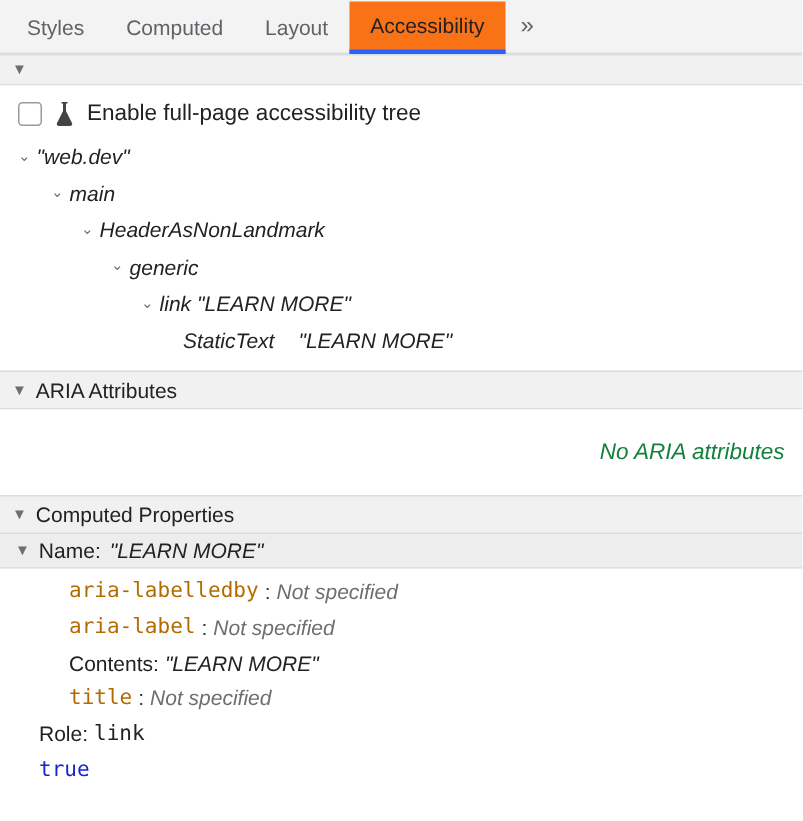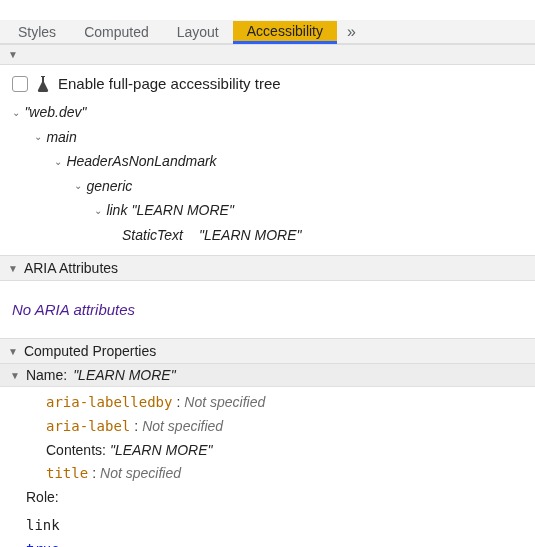--- a/index.html
+++ b/index.html
@@ -10,38 +10,37 @@
       width: 535px;
       height: 547px;
       background: #fff;
       overflow: hidden;
     }
     .tabbar {
       display: flex;
       align-items: center;
       border-bottom: 1px solid #ddd;
       background: #f3f3f3;
-      height: 24px;
+      height: 36px;
       padding: 0 4px;
-      margin-top: 20px;
     }
     .tab {
       padding: 0 14px;
       height: 100%;
       display: flex;
       align-items: center;
       color: #5f6368;
       cursor: pointer;
       font-size: 14px;
     }
     .tab.active {
       color: #202124;
       border-bottom: 3px solid #2962ff;
       margin-bottom: -1px;
-      background: #eab308;
+      background: #f97316;
     }
     .overflow {
       padding: 0 10px;
       color: #5f6368;
       font-size: 16px;
       cursor: pointer;
     }
     .section-header {
       background: #f1f1f1;
       border-top: 1px solid #ddd;
@@ -92,23 +91,23 @@
     }
     .role { font-style: italic; color: #222; }
     .name { font-style: italic; color: #222; }
     .indent-0 { padding-left: 0px; }
     .indent-1 { padding-left: 22px; }
     .indent-2 { padding-left: 42px; }
     .indent-3 { padding-left: 62px; }
     .indent-4 { padding-left: 82px; }
     .indent-5 { padding-left: 110px; gap: 16px; }
     .empty-msg {
-      text-align: left;
+      text-align: right;
       font-style: italic;
-      color: #4c1d95;
+      color: #15803d;
       padding: 12px 0;
       font-size: 15px;
     }
     .name-row {
       background: #ededed;
       padding: 3px 10px;
       display: flex;
       align-items: center;
       gap: 6px;
       font-size: 14px;
@@ -121,21 +120,21 @@
     }
     .prop-row { display: flex; gap: 4px; }
     .prop-attr { font-family: ui-monospace, Menlo, monospace; color: #b36b00; }
     .prop-plain { color: #222; }
     .prop-sep { color: #333; }
     .prop-val { color: #6e6e6e; font-style: italic; }
     .prop-val-strong { color: #222; font-style: italic; }
     .prop-mono { font-family: ui-monospace, Menlo, monospace; color: #222; }
     .prop-true { font-family: ui-monospace, Menlo, monospace; color: #1a26c9; }
     .props .indent { padding-left: 36px; }
-    .props .noindent { padding-left: 16px; flex-direction: column; }
+    .props .noindent { padding-left: 16px; }
   </style>
 </head>
 <body>
 
 <div class="tabbar">
   <div class="tab">Styles</div>
   <div class="tab">Computed</div>
   <div class="tab">Layout</div>
   <div class="tab active">Accessibility</div>
   <div class="overflow">»</div>

